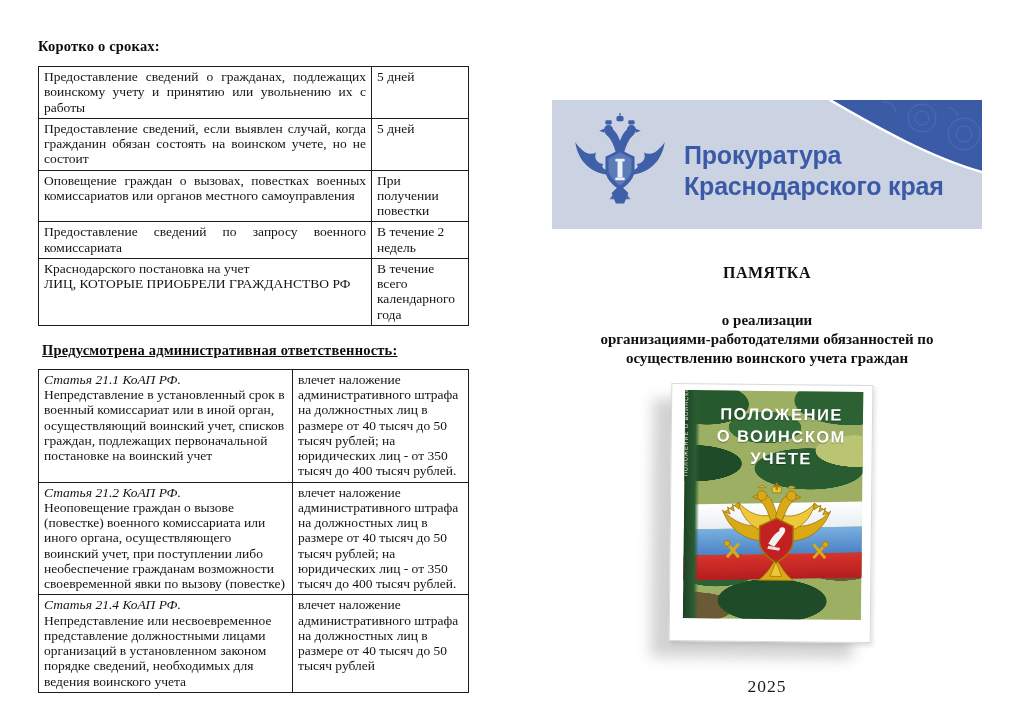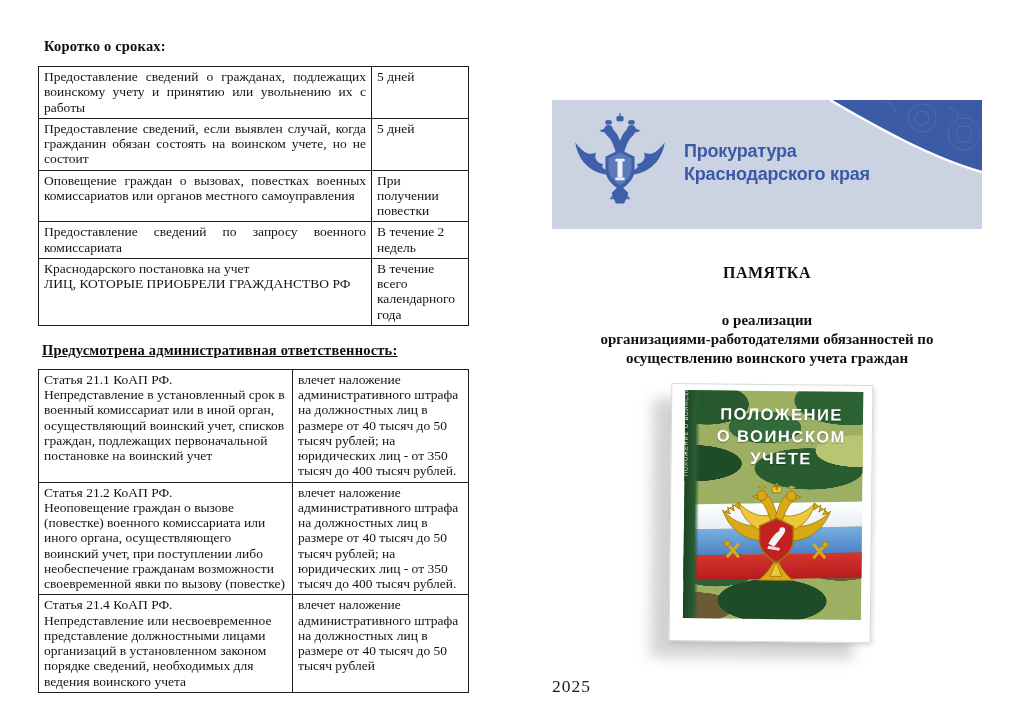--- a/index.html
+++ b/index.html
@@ -3,41 +3,41 @@
 <meta charset="utf-8">
 <style>
   html,body{margin:0;padding:0;}
   body{
     width:1024px;height:724px;position:relative;background:#ffffff;overflow:hidden;
     font-family:"Liberation Serif",serif;color:#111;
   }
   
   .left-col{position:absolute;left:38px;top:38px;width:424px;}
   .sec-heading{
-    font-weight:bold;font-size:14.5px;margin:0 0 11px 6px;letter-spacing:.2px;color:#0d0d0d;
+    font-weight:bold;font-size:14.5px;margin:0 0 11px 0;letter-spacing:.2px;color:#0d0d0d;
   }
   .sec-heading.underlined{text-decoration:underline;margin:16px 0 10px 4px;}
   table.doc{border-collapse:collapse;width:100%;table-layout:fixed;font-size:13.5px;line-height:1.13;color:#141414;}
   table.doc td{border:1.5px solid #1c1c1c;padding:2px 5px 3px 5px;vertical-align:top;}
   table.t1 td.c1{width:322px;text-align:justify;}
   table.t1 td.c2{width:86px;}
   table.t2 td.c1{width:243px;}
   table.t2 td.c2{width:165px;}
   .uppercase-line{display:block;}
-  .article{display:block;}
+  .article{font-style:italic;display:block;}
   
   .banner{
     position:absolute;left:552px;top:100px;width:430px;height:129px;
     background:#cbd3e2;overflow:hidden;
   }
   .banner-corner{position:absolute;right:0;top:0;width:430px;height:129px;}
   .banner-emblem{position:absolute;left:16px;top:10px;width:104px;height:108px;}
   .banner-text{
     position:absolute;left:132px;top:40px;width:290px;
-    font-family:"Liberation Sans",sans-serif;font-weight:bold;font-size:18px;line-height:1.25;
+    font-family:"Liberation Sans",sans-serif;font-weight:bold;font-size:25px;line-height:1.25;
     color:#3a5aa8;letter-spacing:-0.2px;
   }
   .memo-title{
     position:absolute;left:552px;top:264px;width:430px;text-align:center;
     font-weight:bold;font-size:16px;letter-spacing:.5px;
   }
   .memo-subtitle{
     position:absolute;left:540px;top:311px;width:454px;text-align:center;
     font-weight:bold;font-size:15px;line-height:1.26;
   }
@@ -75,21 +75,21 @@
     position:absolute;left:15px;right:0;top:13px;text-align:center;
     font-family:"Liberation Sans",sans-serif;font-weight:bold;font-size:16.5px;line-height:1.32;
     color:#ffffff;letter-spacing:1.5px;text-shadow:0 1px 1px rgba(0,0,0,.35);
   }
   .book-flag{
     position:absolute;left:-6px;right:-6px;top:112px;height:76px;transform:rotate(-1.6deg);
   }
   .flag-stripe{width:100%;height:33.33%;}
   .coat-of-arms{position:absolute;left:50%;top:90px;transform:translateX(-47%);width:118px;height:112px;}
   .year{
-    position:absolute;left:552px;top:676px;width:430px;text-align:left;
+    position:absolute;left:552px;top:676px;width:430px;text-align:center;
     font-size:17.5px;letter-spacing:1px;color:#1a1a1a;
   }
 </style>
 </head>
 <body>
 
 <div class="left-col">
 
   <div class="sec-heading">Коротко о сроках:</div>
 

